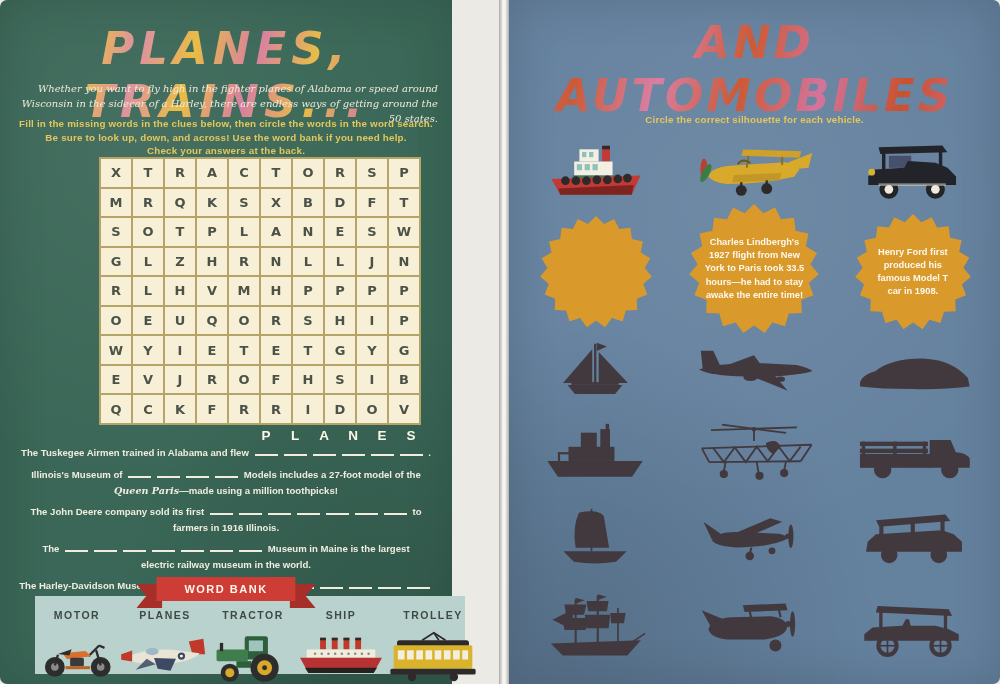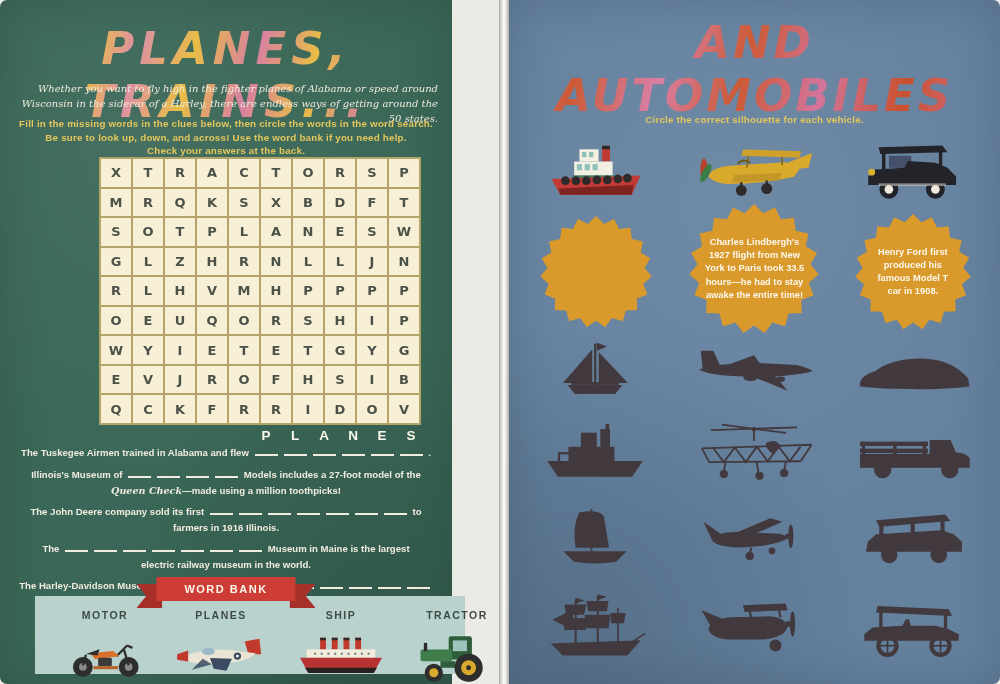--- a/index.html
+++ b/index.html
@@ -92,21 +92,21 @@
   .ribbon-band::before,.ribbon-band::after{
     content:"";position:absolute;top:7px;width:26px;height:100%;background:#a62f29;z-index:-1;
   }
   .ribbon-band::before{left:-20px;clip-path:polygon(0 0,100% 0,100% 100%,0 100%,38% 50%);}
   .ribbon-band::after{right:-20px;clip-path:polygon(0 0,100% 0,62% 50%,100% 100%,0 100%);}
   #word-bank-panel{
     position:absolute;left:35px;top:596px;width:430px;height:78px;background:#b9d2cd;
     display:grid;grid-template-columns:repeat(5,1fr);align-items:start;
     padding-top:13px;box-sizing:border-box;
   }
-  .wb-item{display:flex;flex-direction:column;align-items:center;gap:12px;padding-left:28px;}
+  .wb-item{display:flex;flex-direction:column;align-items:center;gap:12px;}
   .wb-label{font-size:10.5px;font-weight:bold;letter-spacing:1.5px;color:#3f4a45;}
   .wb-icon{height:48px;display:flex;align-items:center;justify-content:center;}
 
   
   #rp-vehicles{position:absolute;top:140px;left:8px;right:8px;height:66px;
     display:grid;grid-template-columns:repeat(3,1fr);align-items:end;justify-items:center;}
   #rp-badges{position:absolute;top:206px;left:8px;right:8px;
     display:grid;grid-template-columns:repeat(3,1fr);justify-items:center;align-items:start;}
   .badge{position:relative;display:flex;align-items:center;justify-content:flex-start;text-align:center;}
   .badge svg.seal{position:absolute;left:0;top:0;width:100%;height:100%;}
@@ -221,21 +221,21 @@
       <div class="ws-cell">D</div>
       <div class="ws-cell">O</div>
       <div class="ws-cell">V</div>
     </div>
   <div id="clues">
       <div class="clue">
         <div class="clue-line"><span>The Tuskegee Airmen trained in Alabama and flew </span><span class="blank"><span class="ans">P</span></span><span class="blank"><span class="ans">L</span></span><span class="blank"><span class="ans">A</span></span><span class="blank"><span class="ans">N</span></span><span class="blank"><span class="ans">E</span></span><span class="blank"><span class="ans">S</span></span><span> .</span></div>
       </div>
       <div class="clue">
         <div class="clue-line"><span>Illinois's Museum of </span><span class="blank"></span><span class="blank"></span><span class="blank"></span><span class="blank"></span><span> Models includes a 27-foot model of the</span></div>
-        <div class="clue-line2"><em>Queen Check</em>—made using a million toothpicks!</div>
+        <div class="clue-line2"><em>Queen Paris</em>—made using a million toothpicks!</div>
       </div>
       <div class="clue">
         <div class="clue-line"><span>The John Deere company sold its first </span><span class="blank"></span><span class="blank"></span><span class="blank"></span><span class="blank"></span><span class="blank"></span><span class="blank"></span><span class="blank"></span><span> to</span></div>
         <div class="clue-line2">farmers in 1916 Illinois.</div>
       </div>
       <div class="clue">
         <div class="clue-line"><span>The </span><span class="blank"></span><span class="blank"></span><span class="blank"></span><span class="blank"></span><span class="blank"></span><span class="blank"></span><span class="blank"></span><span> Museum in Maine is the largest</span></div>
         <div class="clue-line2">electric railway museum in the world.</div>
       </div>
       <div class="clue">
@@ -270,20 +270,37 @@
         <div class="wb-icon">
           <svg width="92" height="42" viewBox="0 0 100 46">
             <polygon points="76,6 92,3 94,20 80,20" fill="#c0392b"></polygon>
             <path d="M6,24 Q26,14 58,15 L88,19 Q78,30 42,31 Q16,31 6,24 Z" fill="#e9e4d4"></path>
             <polygon points="2,20 14,16 14,28 2,26" fill="#c0392b"></polygon>
             <ellipse cx="36" cy="17" rx="7" ry="4" fill="#9db8c9"></ellipse>
             <polygon points="30,25 18,37 40,31" fill="#3d4a63" opacity="0.85"></polygon>
             <polygon points="38,24 62,25 56,38 42,36" fill="#3d4a63"></polygon>
             <circle cx="68" cy="22" r="4" fill="#3d4a63"></circle>
             <circle cx="68" cy="22" r="1.6" fill="#fff"></circle>
+          </svg>
+        </div>
+      </div>
+      <div class="wb-item">
+        <div class="wb-label">TRACTOR</div>
+        <div class="wb-icon">
+          <svg width="84" height="58" viewBox="0 0 100 70">
+            <rect x="40" y="10" width="28" height="28" rx="3" fill="#2f5e3a"></rect>
+            <rect x="45" y="15" width="17" height="13" fill="#9fc4bd"></rect>
+            <rect x="6" y="26" width="38" height="14" rx="2" fill="#3f7d4c"></rect>
+            <rect x="10" y="18" width="4" height="10" fill="#2e2a2a"></rect>
+            <rect x="30" y="40" width="18" height="8" fill="#2f5e3a"></rect>
+            <circle cx="64" cy="48" r="17" fill="#2d2d2d"></circle>
+            <circle cx="64" cy="48" r="9" fill="#d9a92c"></circle>
+            <circle cx="64" cy="48" r="3" fill="#2d2d2d"></circle>
+            <circle cx="22" cy="54" r="11" fill="#2d2d2d"></circle>
+            <circle cx="22" cy="54" r="5.5" fill="#d9a92c"></circle>
           </svg>
         </div>
       </div>
       <div class="wb-item">
         <div class="wb-label">SHIP</div>
         <div class="wb-icon">
           <svg width="92" height="46" viewBox="0 0 110 54">
             <g fill="#c0392b">
               <rect x="30" y="4" width="7" height="14"></rect>
               <rect x="44" y="4" width="7" height="14"></rect>
@@ -303,37 +320,20 @@
               <circle cx="40" cy="23" r="1.5"></circle>
               <circle cx="48" cy="23" r="1.5"></circle>
               <circle cx="56" cy="23" r="1.5"></circle>
               <circle cx="64" cy="23" r="1.5"></circle>
               <circle cx="72" cy="23" r="1.5"></circle>
               <circle cx="80" cy="23" r="1.5"></circle>
               <circle cx="88" cy="23" r="1.5"></circle>
             </g>
             <polygon points="6,28 104,28 94,46 16,46" fill="#b73333"></polygon>
             <polygon points="12,40 98,40 94,46 16,46" fill="#26201f"></polygon>
-          </svg>
-        </div>
-      </div>
-      <div class="wb-item">
-        <div class="wb-label">TRACTOR</div>
-        <div class="wb-icon">
-          <svg width="84" height="58" viewBox="0 0 100 70">
-            <rect x="40" y="10" width="28" height="28" rx="3" fill="#2f5e3a"></rect>
-            <rect x="45" y="15" width="17" height="13" fill="#9fc4bd"></rect>
-            <rect x="6" y="26" width="38" height="14" rx="2" fill="#3f7d4c"></rect>
-            <rect x="10" y="18" width="4" height="10" fill="#2e2a2a"></rect>
-            <rect x="30" y="40" width="18" height="8" fill="#2f5e3a"></rect>
-            <circle cx="64" cy="48" r="17" fill="#2d2d2d"></circle>
-            <circle cx="64" cy="48" r="9" fill="#d9a92c"></circle>
-            <circle cx="64" cy="48" r="3" fill="#2d2d2d"></circle>
-            <circle cx="22" cy="54" r="11" fill="#2d2d2d"></circle>
-            <circle cx="22" cy="54" r="5.5" fill="#d9a92c"></circle>
           </svg>
         </div>
       </div>
       <div class="wb-item">
         <div class="wb-label">TROLLEY</div>
         <div class="wb-icon">
           <svg width="92" height="54" viewBox="0 0 110 64">
             <path d="M42,12 L56,3 L70,12" stroke="#2e2a2a" stroke-width="2" fill="none"></path>
             <line x1="56" y1="3" x2="62" y2="12" stroke="#2e2a2a" stroke-width="2"></line>
             <rect x="12" y="12" width="86" height="8" rx="3" fill="#2e2a2a"></rect>

